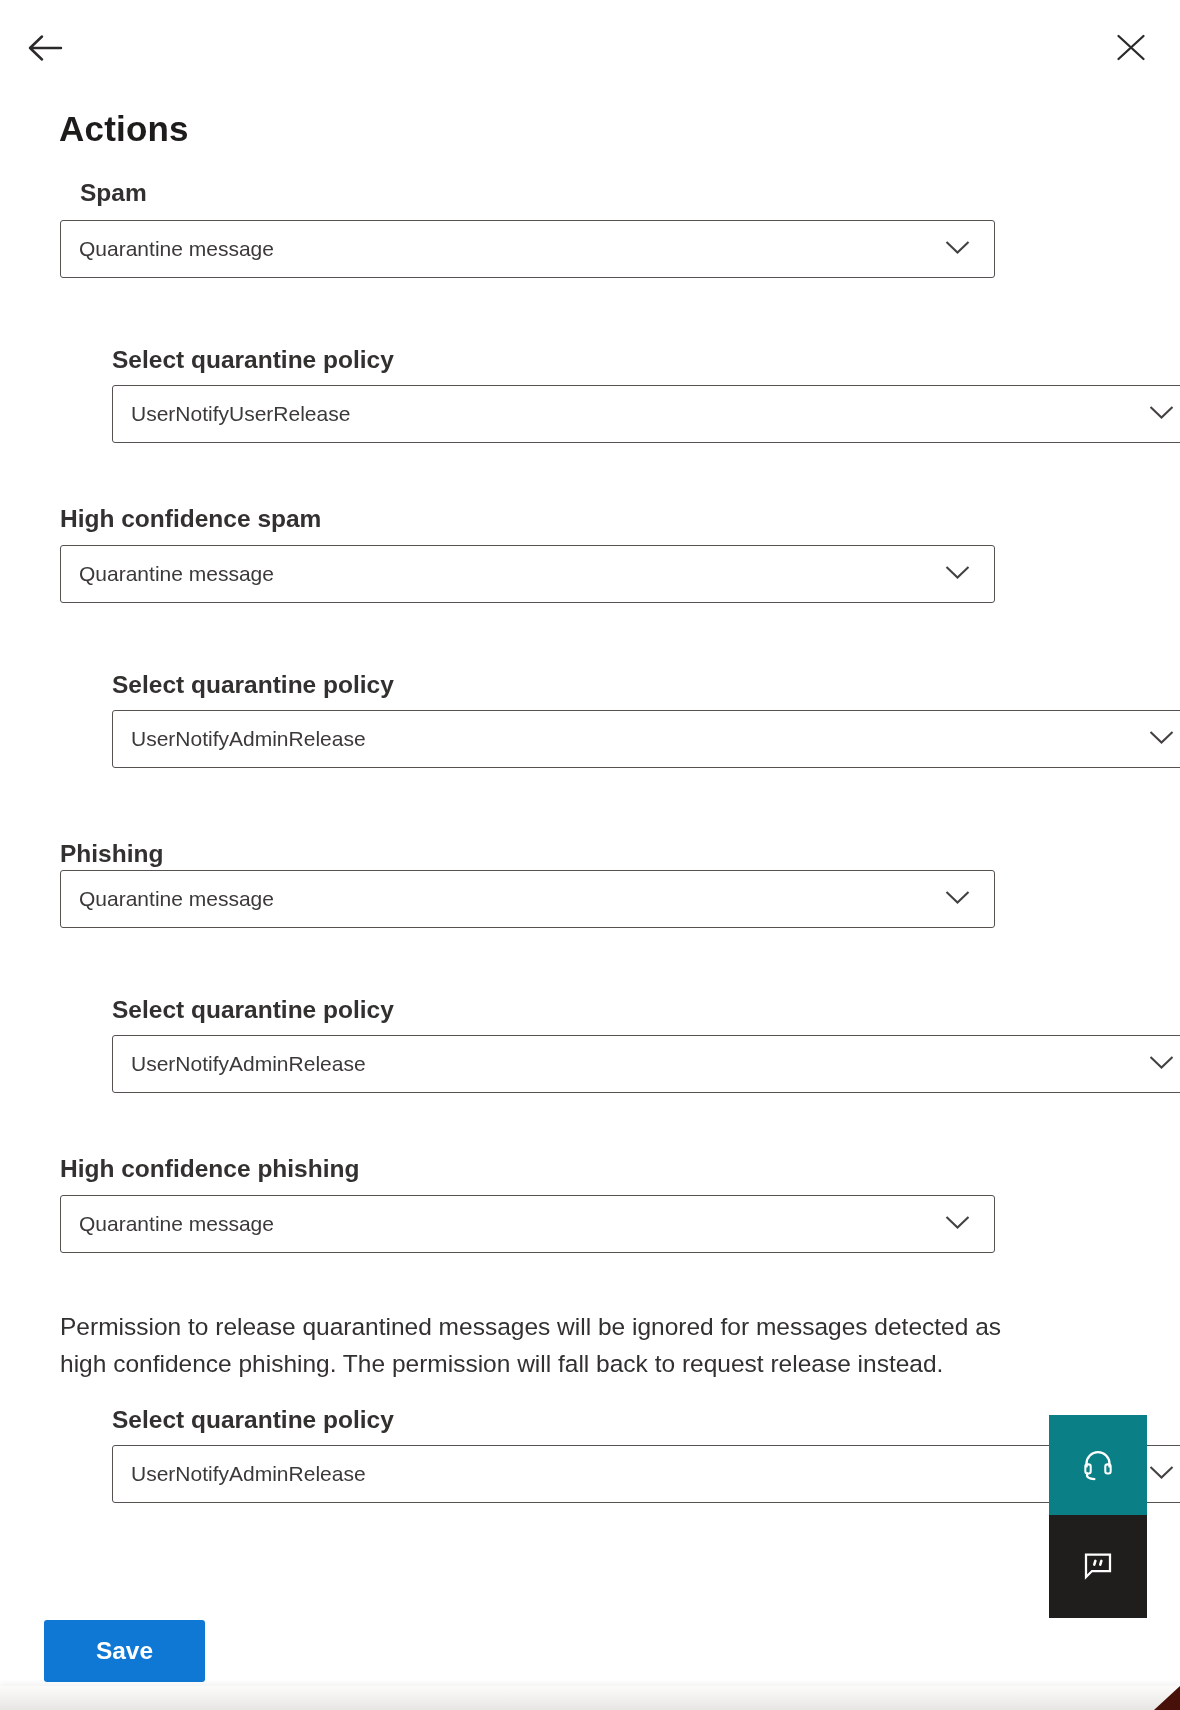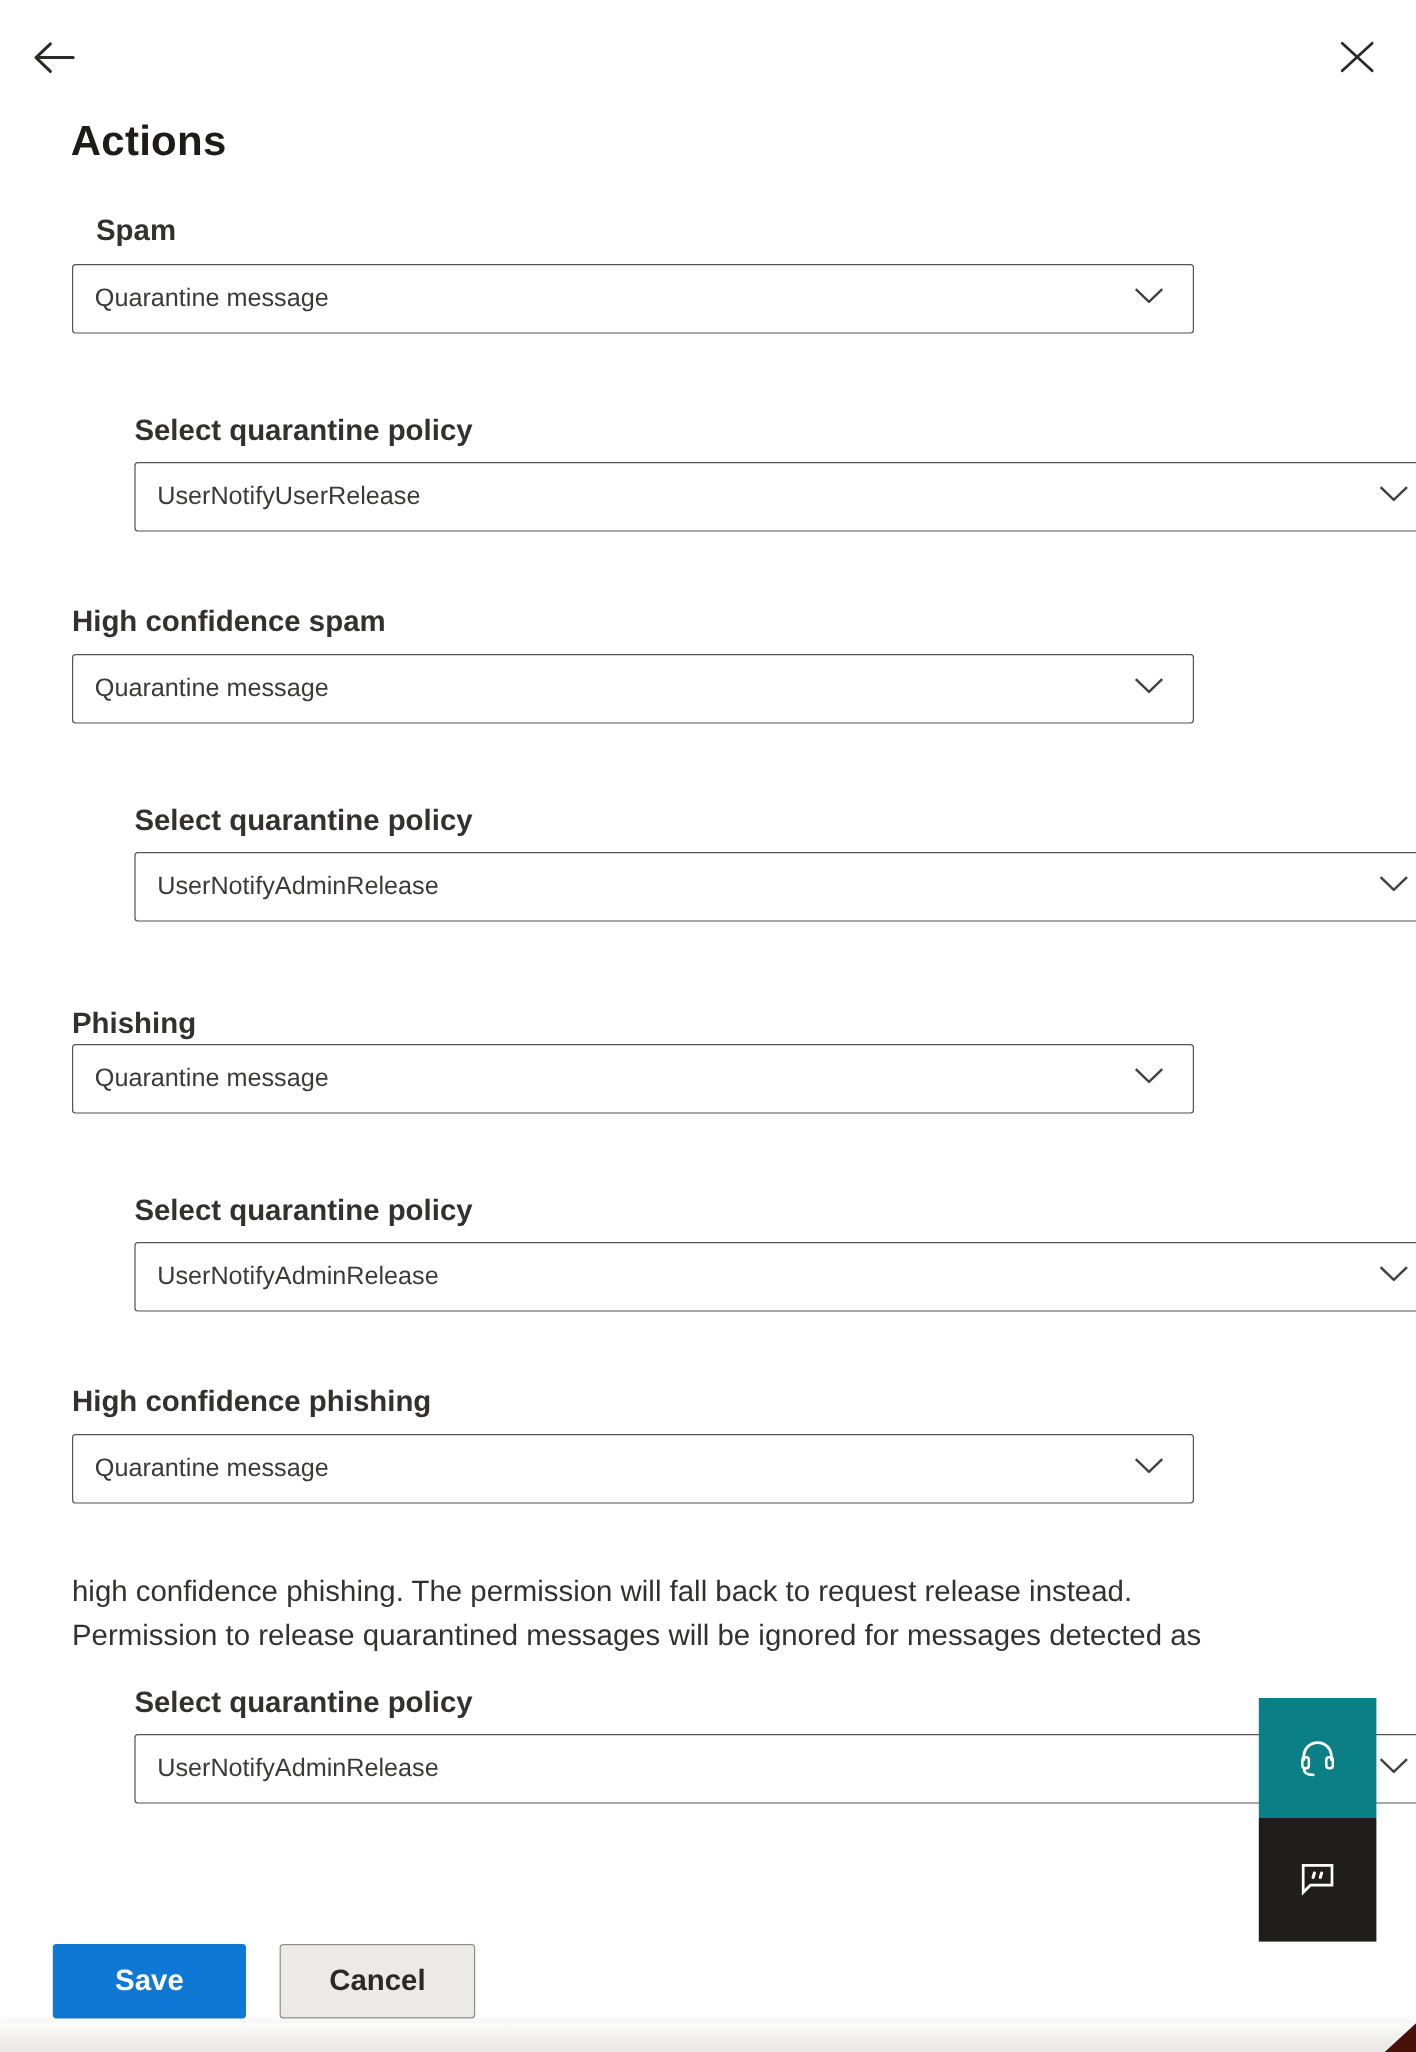--- a/index.html
+++ b/index.html
@@ -1,21 +1,21 @@
 <!DOCTYPE html>
 <html><head>
 <meta charset="utf-8">
 <style>
   html,body{margin:0;padding:0;background:#fff;}
   .stage{
     position:relative;width:1180px;height:1710px;overflow:hidden;
     background:#ffffff;font-family:"Liberation Sans","DejaVu Sans",sans-serif;
   }
   .icon-btn{position:absolute;background:transparent;border:none;padding:0;cursor:pointer;line-height:0;}
-  .page-title{position:absolute;left:59px;top:98px;font-size:35px;font-weight:700;color:#1d1c1b;letter-spacing:.2px;}
+  .page-title{position:absolute;left:59px;top:109px;font-size:35px;font-weight:700;color:#1d1c1b;letter-spacing:.2px;}
   .lbl{position:absolute;font-size:24.5px;font-weight:600;color:#323130;white-space:nowrap;}
   .dd{
     position:absolute;height:58px;background:#fff;border:1.6px solid #55524f;border-radius:3px;
     box-sizing:border-box;display:flex;align-items:center;padding:0 64px 0 18px;cursor:pointer;
   }
   .dd-main{left:60px;width:935px;}
   .dd-indent{left:112px;width:1087px;}
   .dd-text{font-size:21px;color:#3b3a39;white-space:nowrap;overflow:hidden;}
   .chev{position:absolute;right:24px;top:50%;transform:translateY(-50%);}
   .note{position:absolute;left:60px;top:1308px;font-size:24.5px;color:#323130;line-height:37px;}
@@ -127,22 +127,22 @@
   <div class="lbl" style="left:60px;top:1155px;">High confidence phishing</div>
   <div class="dd dd-main" style="top:1195px;">
     <span class="dd-text">Quarantine message</span>
     <span class="chev">
       <svg width="25" height="13" viewBox="0 0 25 13" fill="none">
           <path d="M1.5 1 L12.5 11.5 L23.5 1" stroke="#444240" stroke-width="2.1"></path>
         </svg>
     </span>
   </div>
   <div class="note">
+    <span>Permission to release quarantined messages will be ignored for messages detected as</span>
     <span>high confidence phishing. The permission will fall back to request release instead.</span>
-    <span>Permission to release quarantined messages will be ignored for messages detected as</span>
   </div>
   <div class="lbl" style="left:112px;top:1406px;">Select quarantine policy</div>
   <div class="dd dd-indent" style="top:1445px;">
     <span class="dd-text">UserNotifyAdminRelease</span>
     <span class="chev">
       <svg width="25" height="13" viewBox="0 0 25 13" fill="none">
           <path d="M1.5 1 L12.5 11.5 L23.5 1" stroke="#444240" stroke-width="2.1"></path>
         </svg>
     </span>
   </div>
@@ -161,18 +161,17 @@
   <button class="side-btn side-feedback">
     <span>
       <svg width="36" height="36" viewBox="0 0 48 48" fill="none">
         <path d="M8 10 h32 v22 h-24 l-8 8 z" stroke="#ffffff" stroke-width="3" stroke-linejoin="miter"></path>
         <path d="M20.5 18.5 l-1.5 5 M28.5 18.5 l-1.5 5" stroke="#ffffff" stroke-width="3.4" stroke-linecap="round"></path>
       </svg>
     </span>
   </button>
 
   <button class="btn btn-save">Save</button>
-  <button class="btn btn-cancel">Cancel</button>
 
   <div class="bottom-strip"></div>
   <div class="corner-wedge"></div>
 
 </div>
 
 </body></html>

